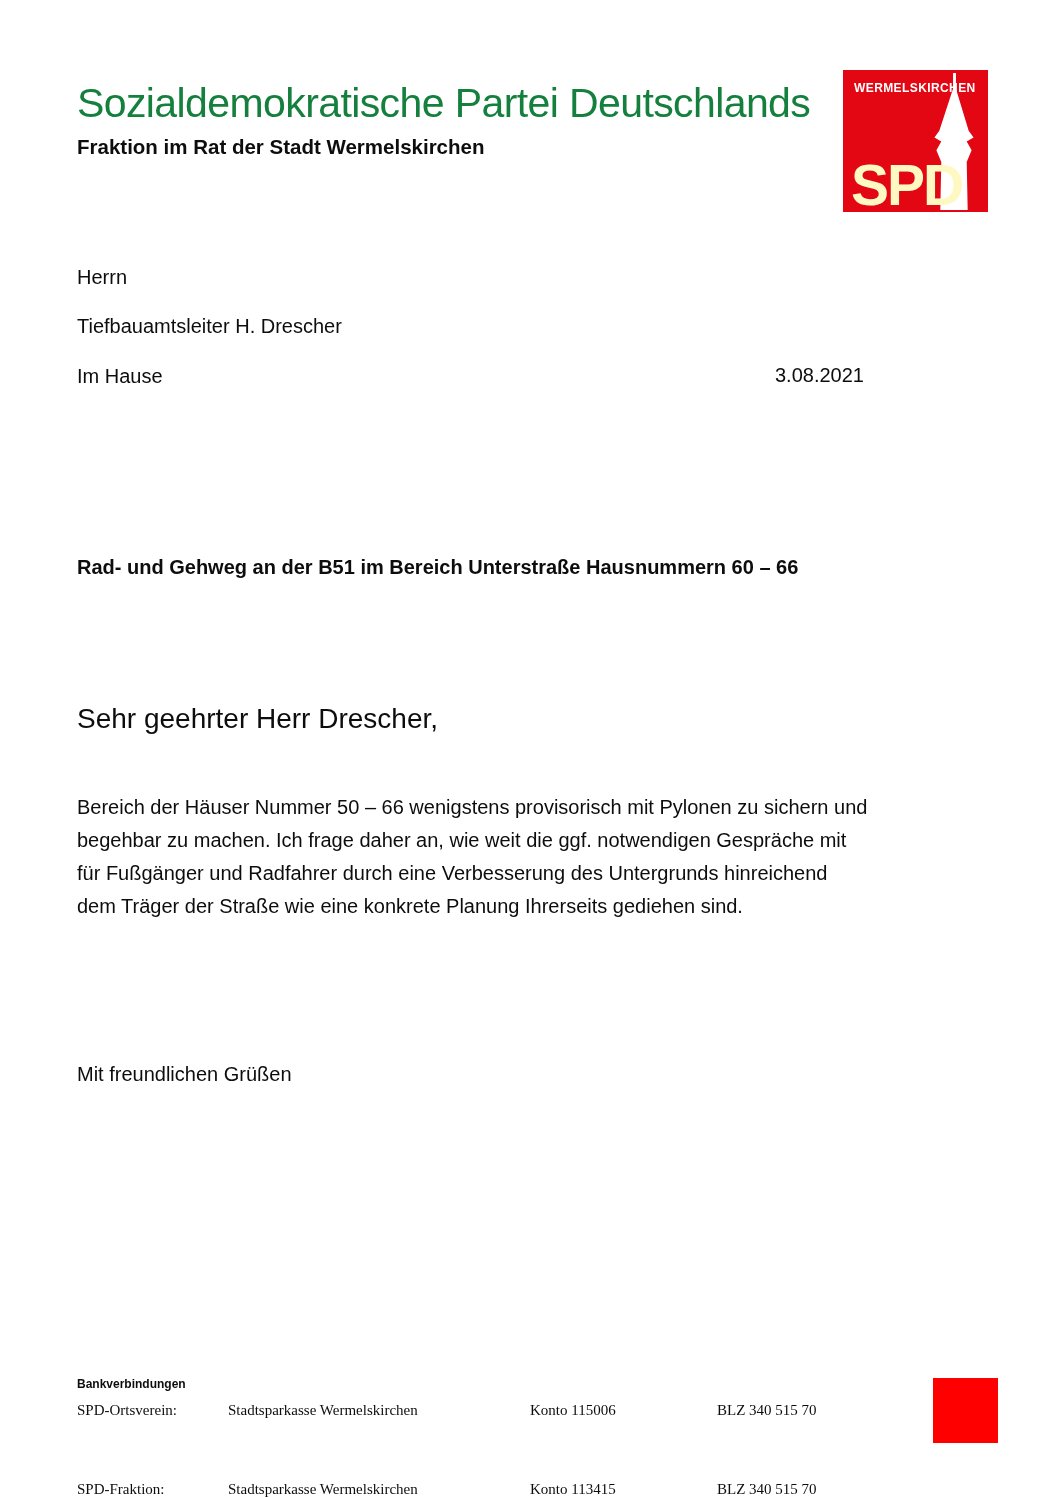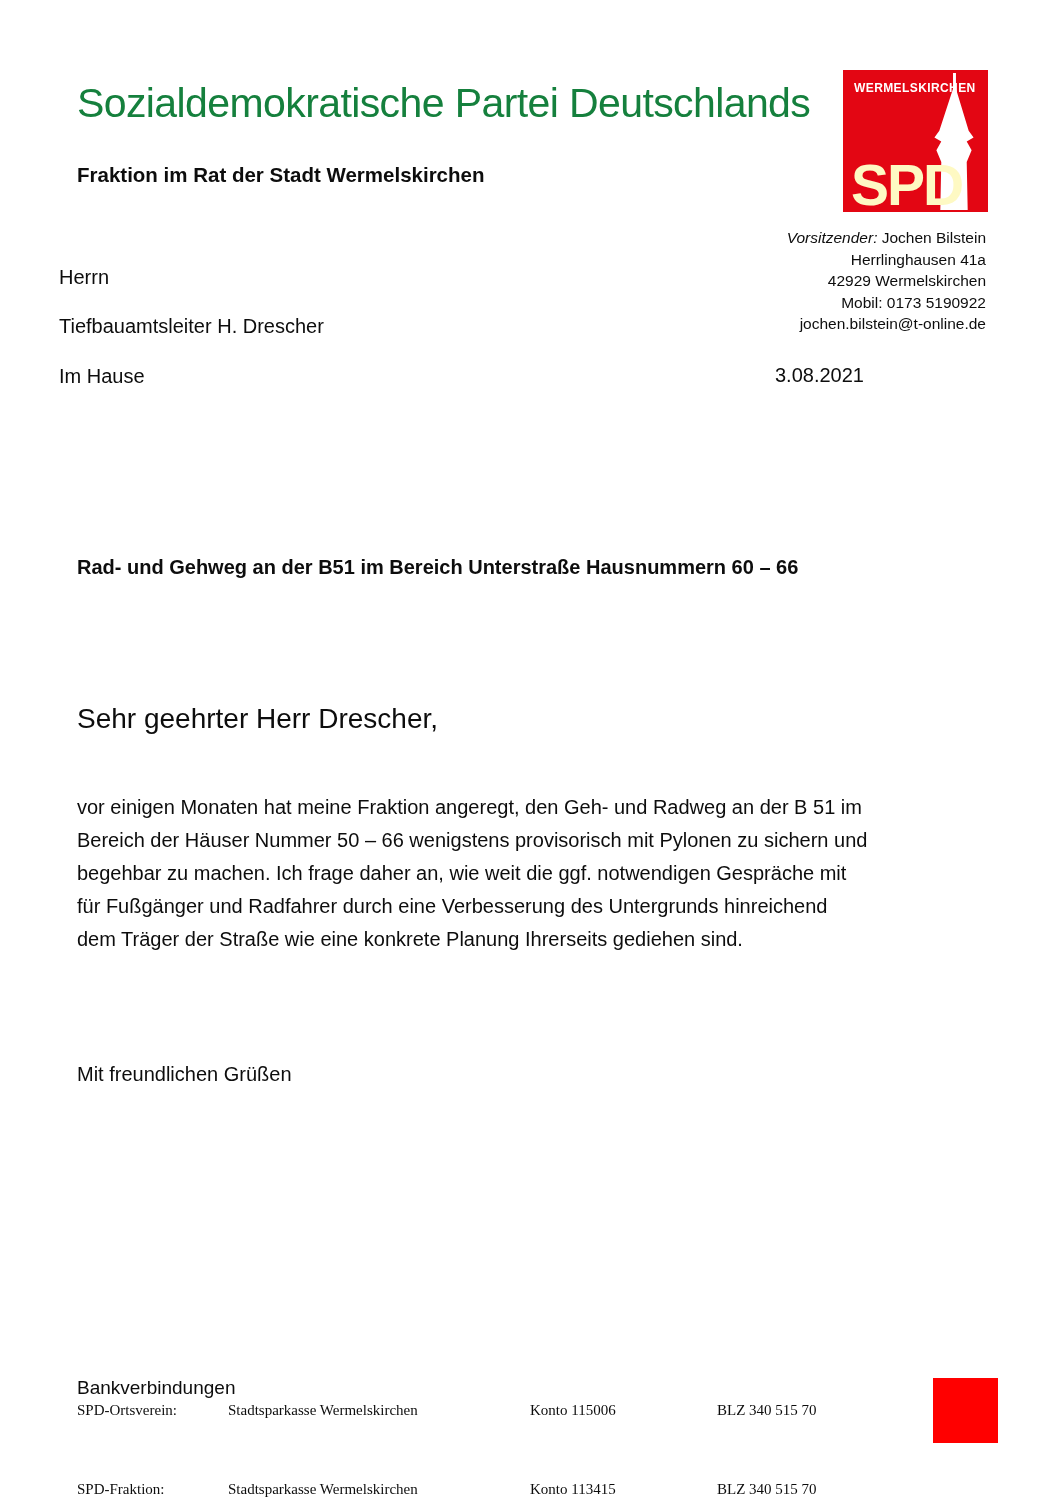--- a/index.html
+++ b/index.html
@@ -22,21 +22,20 @@
     font-size: 41px;
     letter-spacing: -0.6px;
     white-space: nowrap;
     color: #15803d;
   }
   .letter-subtitle {
     left: 77px; top: 135px;
     font-size: 20.5px;
     font-weight: bold;
     white-space: nowrap;
-    margin-top: 28px;
   }
 
   
   .logo {
     left: 843px; top: 70px;
     width: 145px; height: 142px;
     background: #e30613;
   }
   .logo-city {
     position: absolute;
@@ -66,21 +65,21 @@
   .contact {
     right: 72px; top: 227px;
     text-align: right;
     font-size: 15.5px;
     line-height: 21.5px;
     white-space: nowrap;
   }
   .contact .role { font-style: italic; }
 
   
-  .recipient-line { left: 59px; font-size: 20px; white-space: nowrap; }
+  .recipient-line { left: 77px; font-size: 20px; white-space: nowrap; }
   .recipient-1 { top: 266px; }
   .recipient-2 { top: 315px; }
   .recipient-3 { top: 365px; }
 
   .date { left: 775px; top: 364px; font-size: 20px; white-space: nowrap; }
 
   .subject {
     left: 77px; top: 556px;
     font-size: 20px;
     font-weight: bold;
@@ -90,22 +89,22 @@
   .salutation { left: 77px; top: 703px; font-size: 28px; white-space: nowrap; }
 
   .paragraph { left: 77px; top: 791px; font-size: 20px; line-height: 33px; }
   .paragraph div { white-space: nowrap; }
 
   .closing { left: 77px; top: 1063px; font-size: 20px; white-space: nowrap; text-align: right; }
 
   
   .footer-heading {
     left: 77px; top: 1377px;
-    font-size: 19px;
-    font-weight: normal;
+    font-size: 12px;
+    font-weight: bold;
     white-space: nowrap;
   }
   .bank-row {
     left: 77px;
     display: flex;
     font-size: 15px;
     white-space: nowrap;
     font-family: Liberation Serif, serif;
   }
   .bank-row-1 { top: 1402px; }
@@ -129,40 +128,32 @@
   <div class="abs letter-subtitle">Fraktion im Rat der Stadt Wermelskirchen</div>
 
   <div class="abs logo">
     <span class="logo-city">WERMELSKIRCHEN</span>
     <svg class="logo-spire" viewBox="0 0 60 140" aria-hidden="true">
       <polygon fill="#ffffff" points="29,0 32,0 32,16 45,59 50,66 43,70 48,79 43,91 44,140 16,140 17,91 12,79 17,70 10,66 15,59 29,16"></polygon>
     </svg>
     <span class="logo-spd">SPD</span>
   </div>
 
-  <div class="abs contact">
-    <div><span class="role">Vorsitzender:</span><span> Jochen Bilstein</span></div>
-    <div>Herrlinghausen 41a</div>
-    <div>42929 Wermelskirchen</div>
-    <div>Mobil: 0173 5190922</div>
-    <div>jochen.bilstein@t-online.de</div>
-  </div>
 
   <div class="abs recipient-line recipient-1">Herrn</div>
   <div class="abs recipient-line recipient-2">Tiefbauamtsleiter H. Drescher</div>
   <div class="abs recipient-line recipient-3">Im Hause</div>
 
   <div class="abs date">3.08.2021</div>
 
   <div class="abs subject">Rad- und Gehweg an der B51 im Bereich Unterstraße Hausnummern 60 – 66</div>
 
   <div class="abs salutation">Sehr geehrter Herr Drescher,</div>
 
   <div class="abs paragraph">
-    <div>vor einigen Monaten hat meine Fraktion angeregt, den Geh- und Radweg an der B 51 im</div>
     <div>Bereich der Häuser Nummer 50 – 66 wenigstens provisorisch mit Pylonen zu sichern und</div>
     <div>begehbar zu machen. Ich frage daher an, wie weit die ggf. notwendigen Gespräche mit</div>
     <div>für Fußgänger und Radfahrer durch eine Verbesserung des Untergrunds hinreichend</div>
     <div>dem Träger der Straße wie eine konkrete Planung Ihrerseits gediehen sind.</div>
   </div>
 
   <div class="abs closing">Mit freundlichen Grüßen</div>
 
   <div class="abs footer-heading">Bankverbindungen</div>
 

